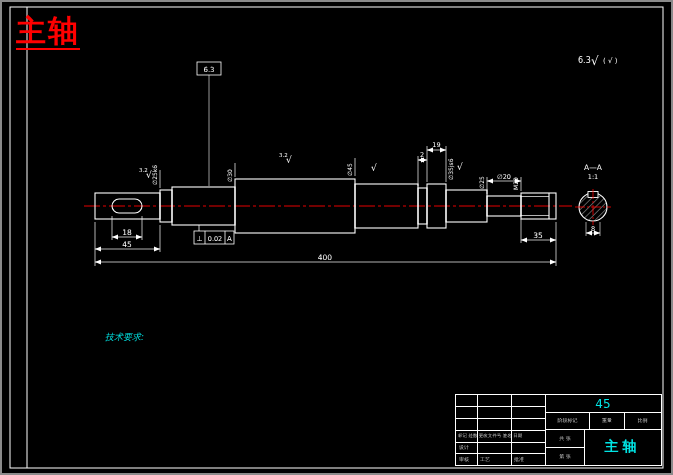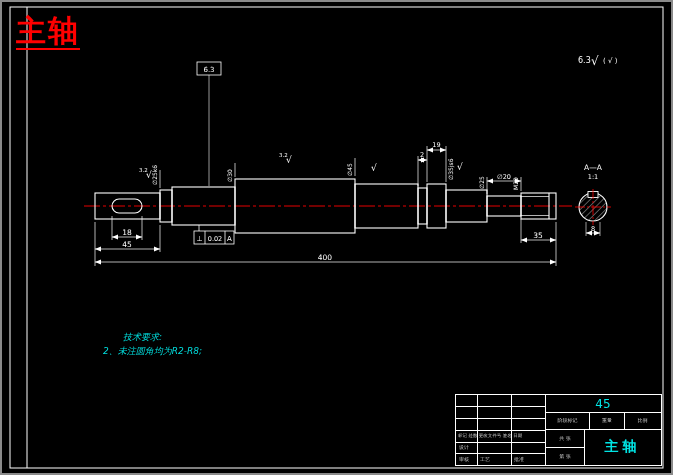--- a/index.html
+++ b/index.html
@@ -4,21 +4,21 @@
 <style>
   html,body{margin:0;padding:0;background:#000;}
   #screen{position:relative;width:673px;height:475px;background:#000;overflow:hidden;
           font-family:"DejaVu Sans",sans-serif;}
   svg text{font-family:"DejaVu Sans",sans-serif;}
   .overlay-title{position:absolute;left:16px;top:16px;font-size:30px;font-weight:bold;
                  color:#ff0000;letter-spacing:2px;line-height:1;
                  border-bottom:2px solid #ff0000;padding-bottom:2px;}
   .tech{position:absolute;left:103px;top:330px;color:#00dede;font-size:9px;
         line-height:14px;font-style:italic;white-space:nowrap;}
-  .tech .t{margin-left:20px;}
+  .tech .t{margin-left:2px;}
   
   .tb{position:absolute;left:455px;top:394px;width:207px;height:72px;
       border:1px solid #fff;box-sizing:border-box;}
   .tb .ln{position:absolute;background:#fff;}
   .tb .cell{position:absolute;font-size:5px;color:#c8c8c8;white-space:nowrap;
             overflow:hidden;line-height:1.4;}
   .tb .cell.ctr{text-align:center;}
   .tb .mat{position:absolute;color:#00e5e5;font-size:12px;text-align:center;}
   .tb .name{position:absolute;color:#00e5e5;font-size:14px;font-weight:bold;
             text-align:center;letter-spacing:4px;}
@@ -157,21 +157,20 @@
       <text x="593" y="230.5" font-size="6.5" fill="#fff" text-anchor="middle">8</text>
     </g>
   </svg>
 
   
   <div class="overlay-title">主轴</div>
 
   
   <div class="tech">
     <div class="t">技术要求:</div>
-    <div>2、未注圆角均为R2-R8;</div>
   </div>
 
   
   <div class="tb">
 
     <div class="ln" style="left:89px;top:0;width:1px;height:70px;"></div>
     <div class="ln" style="left:0;top:11px;width:89px;height:1px;"></div>
     <div class="ln" style="left:0;top:23px;width:89px;height:1px;"></div>
     <div class="ln" style="left:0;top:35px;width:89px;height:1px;"></div>
     <div class="ln" style="left:0;top:47px;width:89px;height:1px;"></div>

